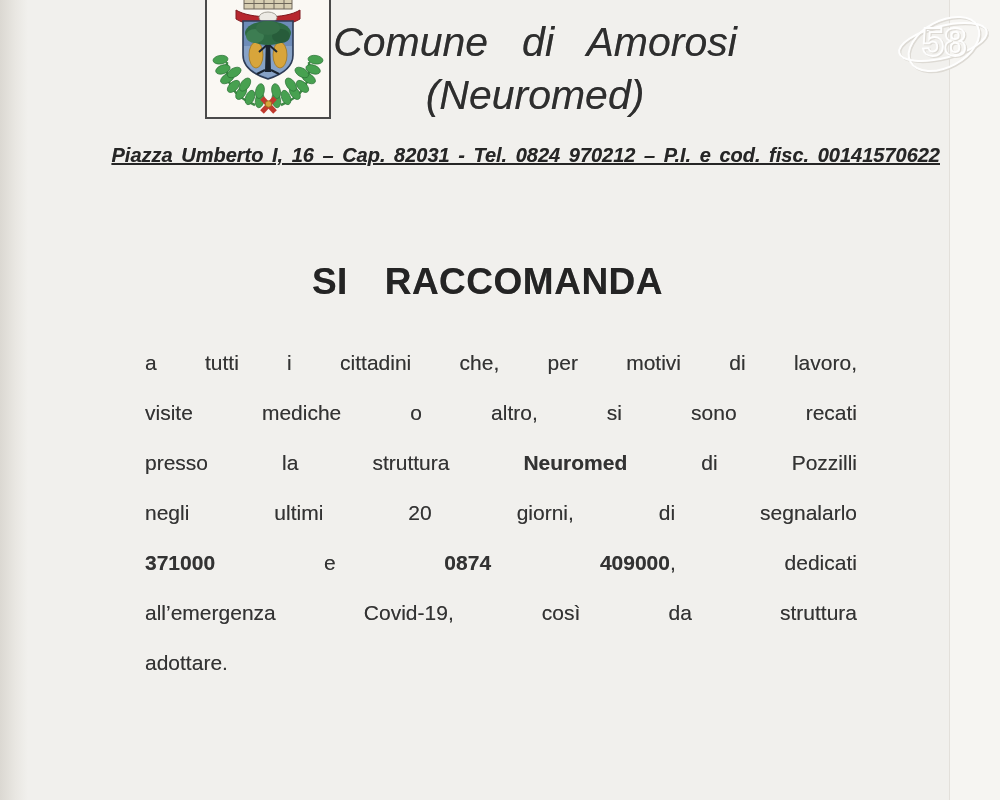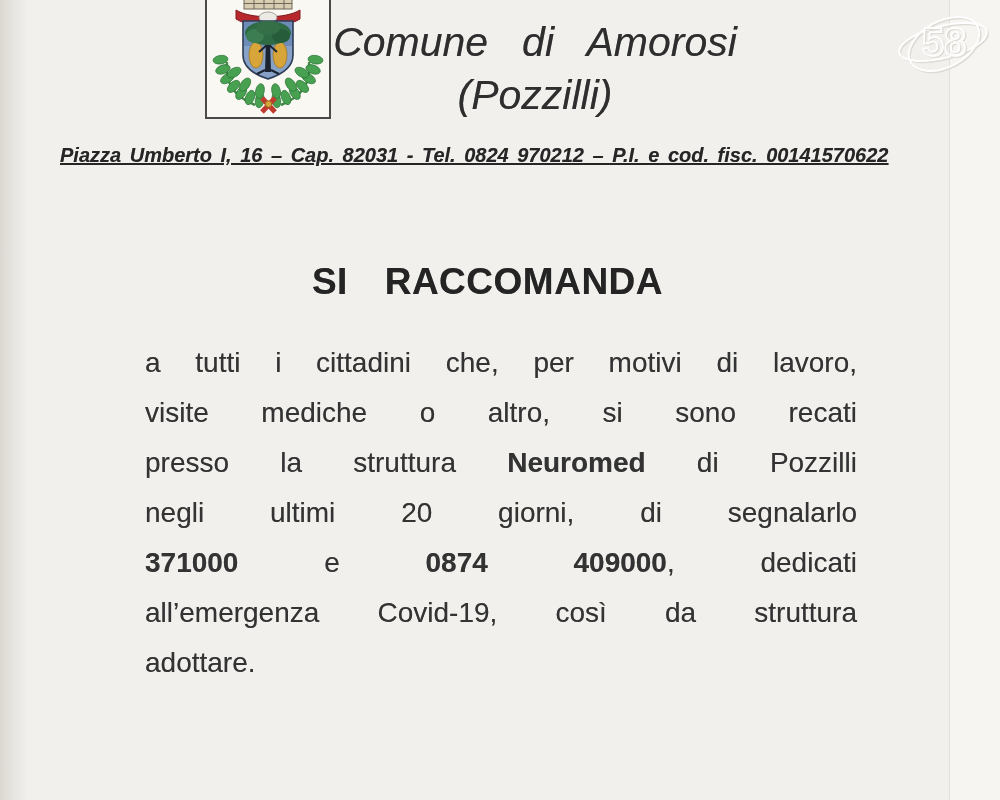--- a/index.html
+++ b/index.html
@@ -26,34 +26,34 @@
   .crest-box svg { display:block; }
 
   .title {
     position:absolute; left:320px; top:16px; width:430px;
     text-align:center; font-style:italic; color:#2e2e2e;
     font-size:41px; line-height:53px; word-spacing:0.55em;
     text-shadow:0 0 .6px rgba(46,46,46,.5);
   }
   .address {
     position:absolute; left:60px; top:144px; width:880px;
-    text-align:left; font-size:20px; font-style:italic; font-weight:bold;
+    text-align:right; font-size:20px; font-style:italic; font-weight:bold;
     color:#262626; text-decoration:underline; word-spacing:3px;
     text-shadow:0 0 .5px rgba(40,40,40,.45);
   }
   .heading {
     position:absolute; left:0; top:222px; width:975px;
     text-align:center; font-size:37px; font-weight:bold;
     letter-spacing:.5px; word-spacing:26px; color:#242424;
     text-shadow:0 0 .6px rgba(36,36,36,.5);
     margin-top:39px;
   }
   .notice-body {
     position:absolute; left:145px; top:338px; width:712px;
-    font-size:28px; line-height:50px; color:#333333;
+    font-size:21px; line-height:50px; color:#333333;
     text-shadow:0 0 .6px rgba(48,48,48,.5);
   }
   .body-line { height:50px; text-align:justify; text-align-last:justify; white-space:normal; }
   .body-line.no-justify { text-align-last:left; }
   .b { font-weight:bold;margin-top:48px; }
 </style>
 </head>
 <body>
 
 <div class="page">
@@ -132,21 +132,21 @@
       <use href="#leaf" transform="translate(69.1,91.1) rotate(-12)"></use>
 
       <path d="M55,98 L68,112" stroke="#c03a2e" stroke-width="5" fill="none"></path>
       <path d="M68,98 L55,112" stroke="#c03a2e" stroke-width="5" fill="none"></path>
       <circle cx="61.5" cy="104" r="3.2" fill="#d8a53b" stroke="#8f6a1e" stroke-width="0.8"></circle>
     </svg>
   </div>
 
   <div class="title">
     <div>Comune di Amorosi</div>
-    <div>(Pozzilli)</div>
+    <div>(Neuromed)</div>
   </div>
 
   <div class="address">Piazza Umberto I, 16 – Cap. 82031 - Tel. 0824 970212 – P.I. e cod. fisc. 00141570622</div>
 
   <div class="heading">SI RACCOMANDA</div>
 
   <div class="notice-body">
       <div class="body-line"><span>a tutti i cittadini che, per motivi di lavoro,</span></div>
       <div class="body-line"><span>visite mediche o altro, si sono recati</span></div>
       <div class="body-line"><span>presso la struttura </span><span class="b">Neuromed</span><span> di Pozzilli</span></div>

